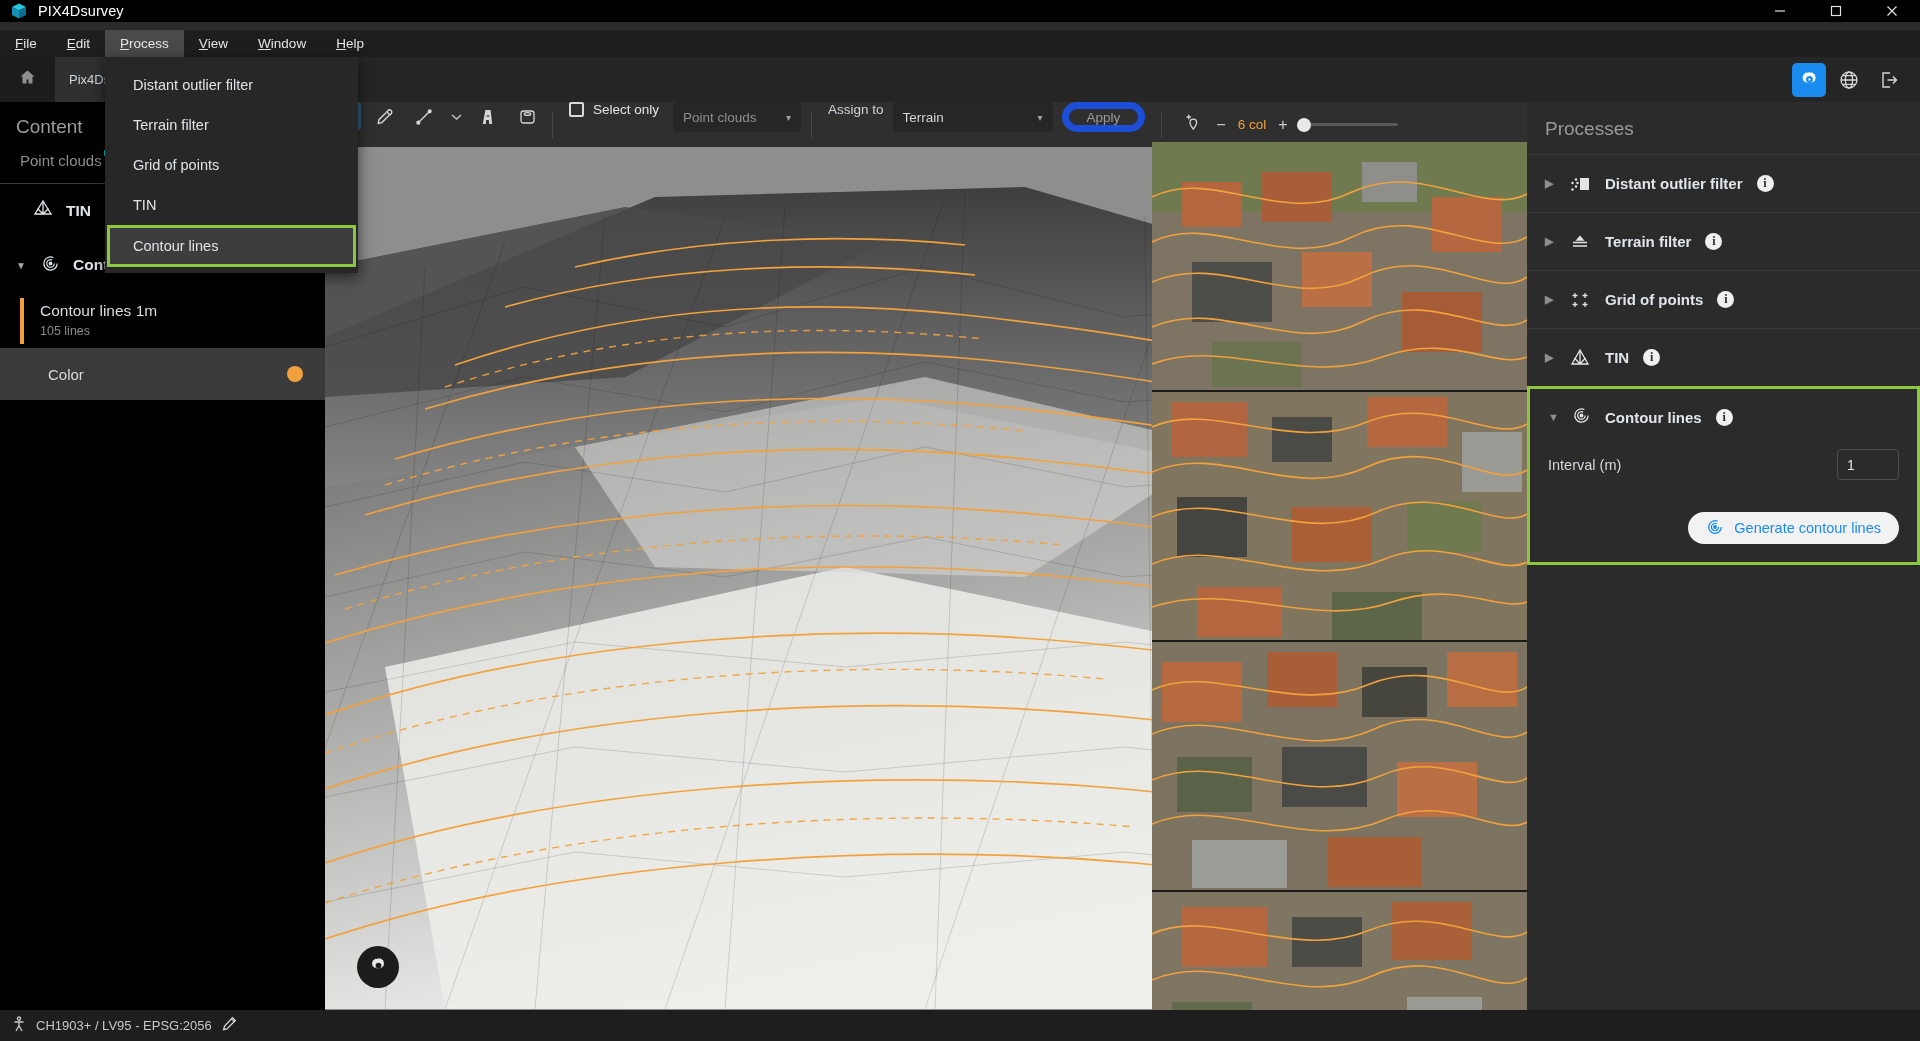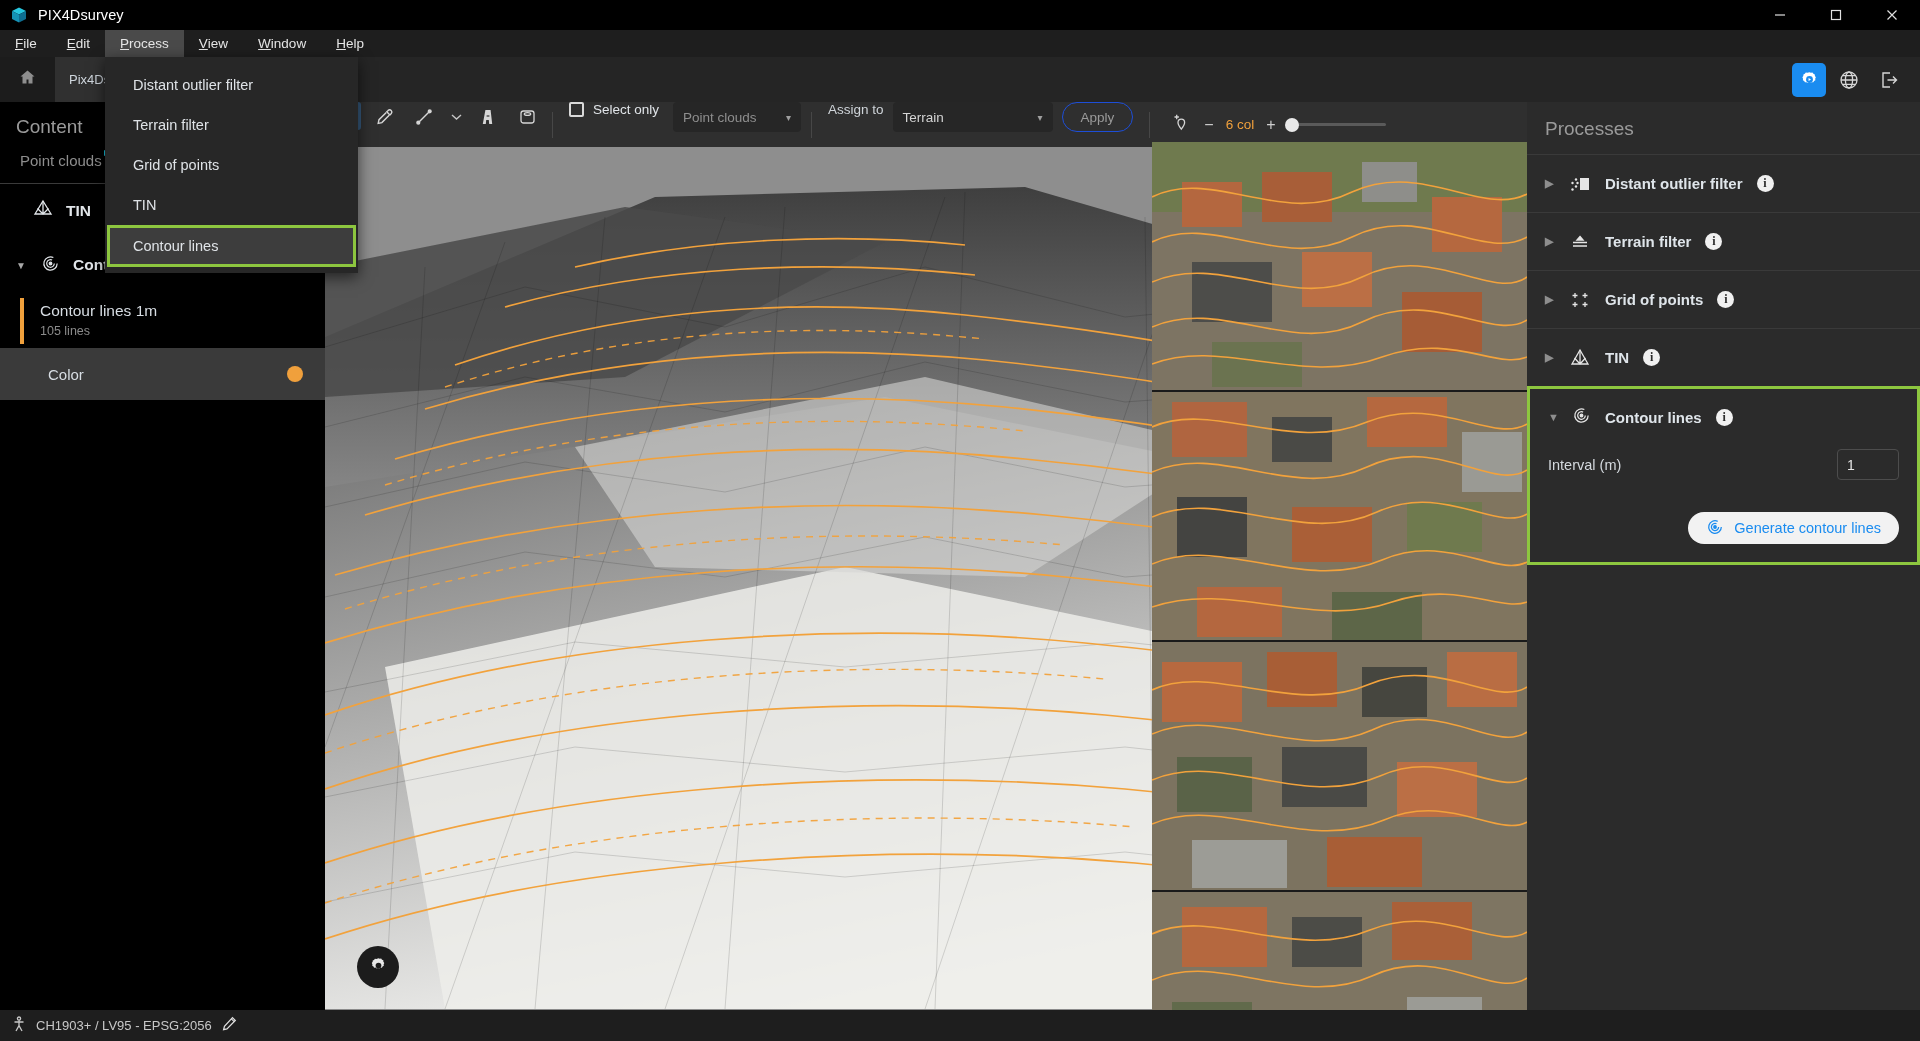--- a/index.html
+++ b/index.html
@@ -7,21 +7,21 @@
     width: 1920px; height: 1041px;
     background: #1e1e1e;
     font-family: "Liberation Sans", sans-serif;
     overflow: hidden;
     -webkit-font-smoothing: antialiased;
   }
   #app { position: relative; width: 1920px; height: 1041px; background: #2b2b2b; }
 
   
   .titlebar {
-    position: absolute; top: 0; left: 0; width: 1920px; height: 30px;
+    position: absolute; top: 0; left: 0; width: 1920px; height: 22px;
     background: #000; display: flex; align-items: center;
   }
   .tb-logo { width: 22px; height: 22px; margin-left: 8px; display:flex; align-items:center; justify-content:center;}
   .tb-title { color: #fff; font-size: 14.5px; margin-left: 8px; letter-spacing: .1px; }
   .tb-spacer { flex: 1; }
   .tb-btn {
     width: 56px; height: 30px; display: flex; align-items: center; justify-content: center;
     color: #ddd;
   }
 
@@ -128,21 +128,21 @@
   .chk-lbl { color: #e0e4e8; font-size: 13.5px; }
   .select {
     height: 30px; background: #262626; border-radius: 4px; display: flex; align-items: center;
     padding: 0 10px; color: #8e8e8e; font-size: 13.5px; min-width: 128px; gap: 10px;
   }
   .select .sv { flex: 1; }
   .select .cv { font-size: 10px; color: #9f9f9f; }
   .select.light { color: #d4d4d4; min-width: 160px; }
   .assign-lbl { color: #cfd4d9; font-size: 13.5px; }
   .apply-btn {
-    height: 30px; padding: 0 18px; border: 1px solid #1d4ed8; border-radius: 16px;
+    height: 30px; padding: 0 18px; border: 7px solid #1d4ed8; border-radius: 16px;
     display: flex; align-items: center; color: #9a9a9a; font-size: 13.5px;
   }
   .zoomgrp { display: flex; align-items: center; gap: 12px; margin-left: 22px; }
   .zoomgrp .zi { color: #cfcfcf; font-size: 16px; }
   .zoomgrp .zcol { color: #f0a03c; font-size: 13.5px; }
   .slider { width: 98px; height: 3px; background: #5a5a5a; border-radius: 2px; position: relative; }
   .slider .knob {
     position: absolute; left: -3px; top: -5.5px; width: 14px; height: 14px;
     border-radius: 50%; background: #e9e9e9;
   }

